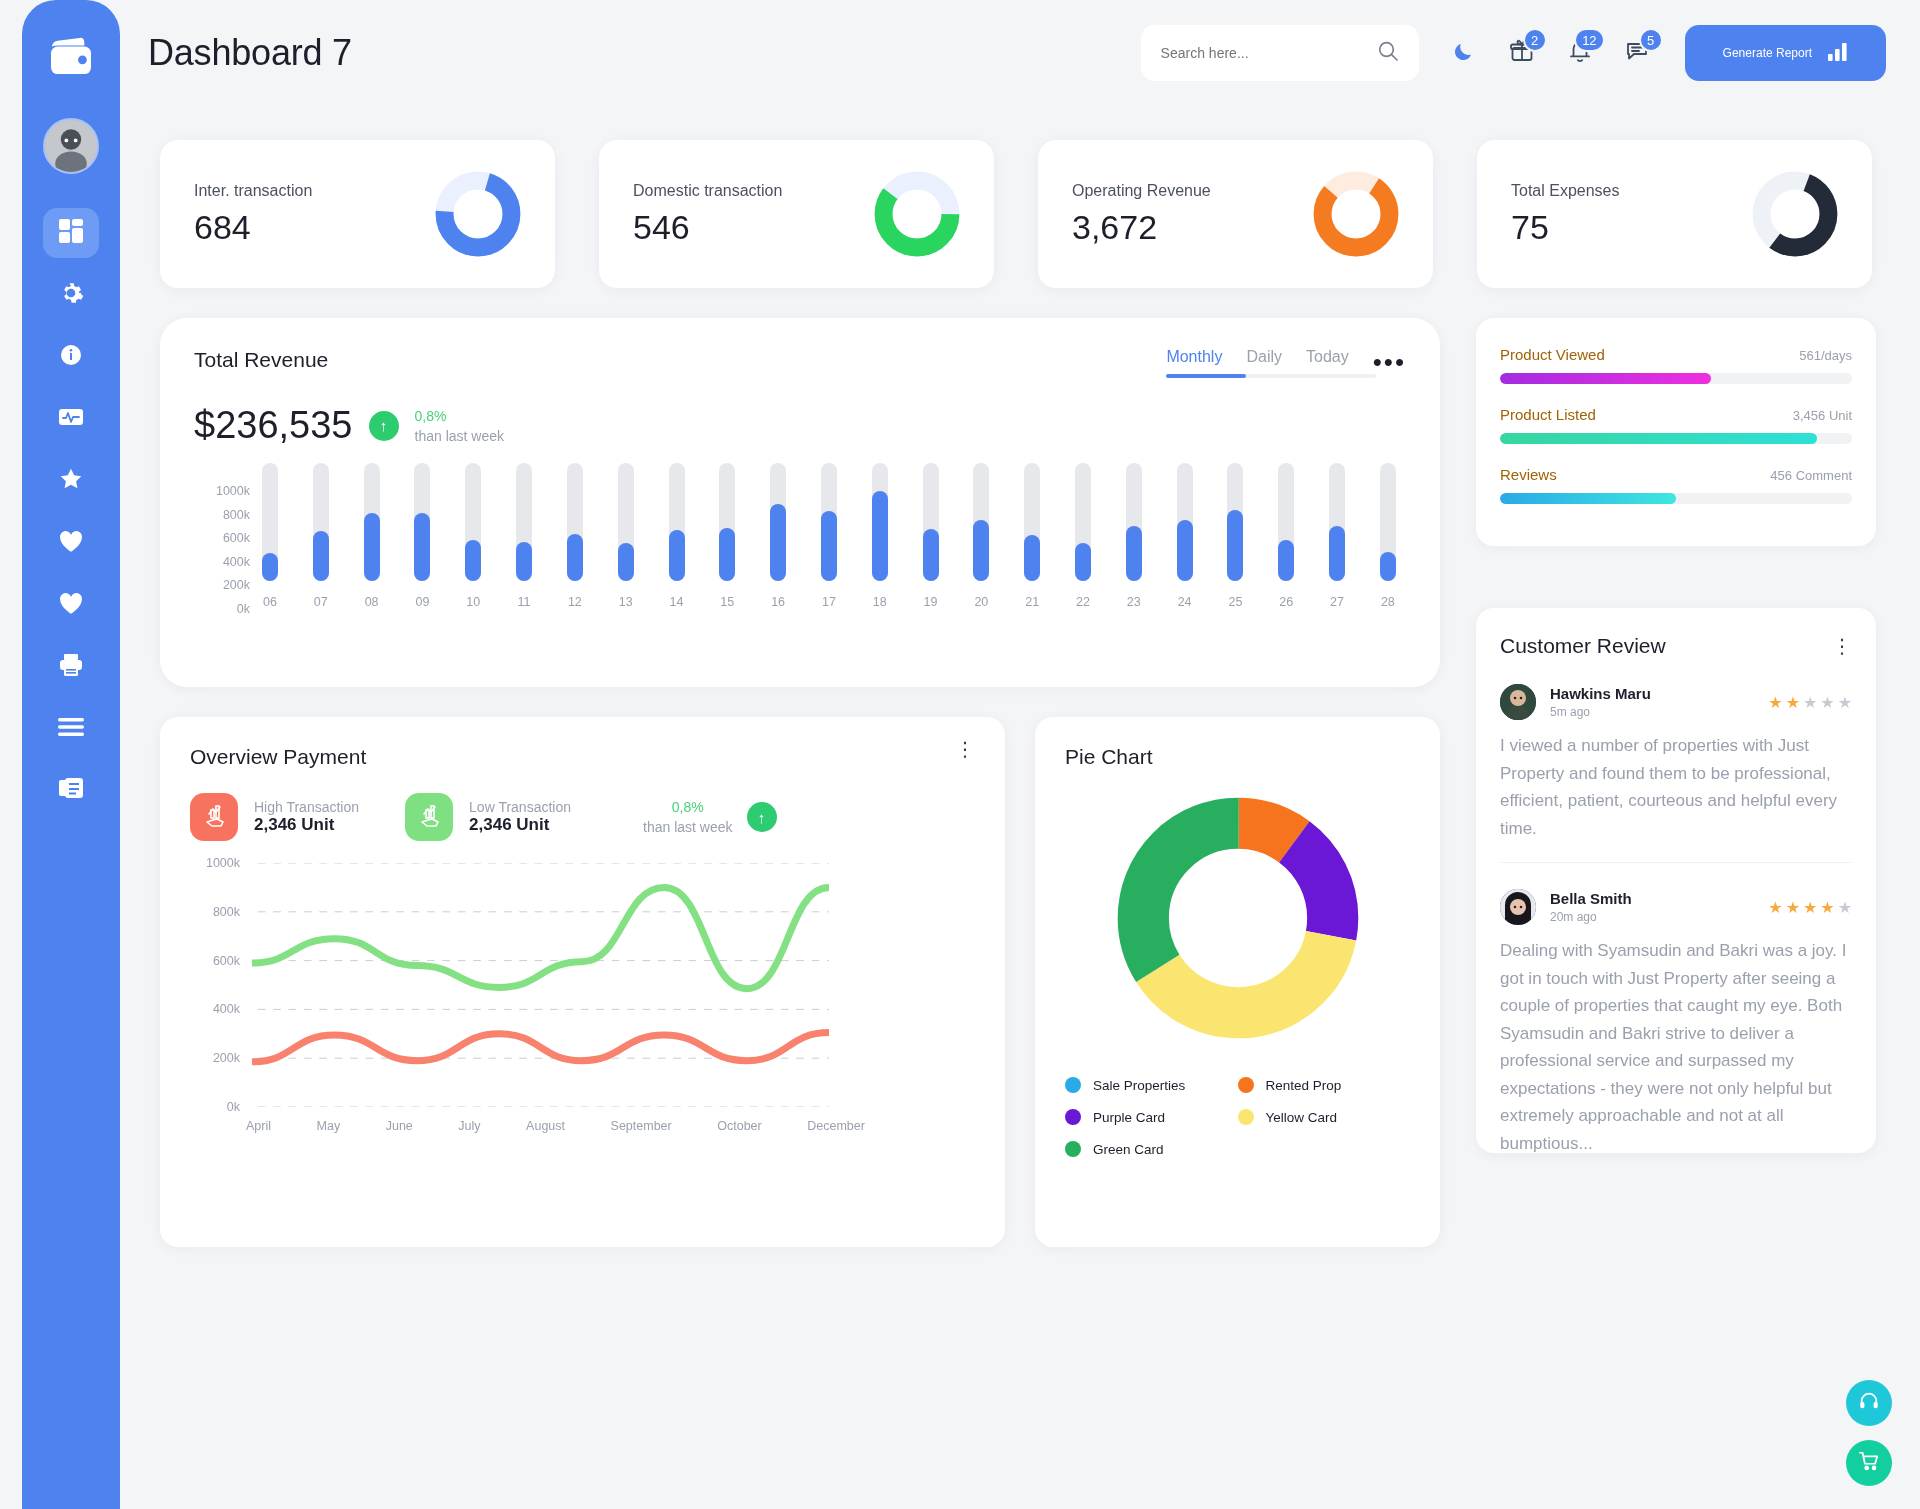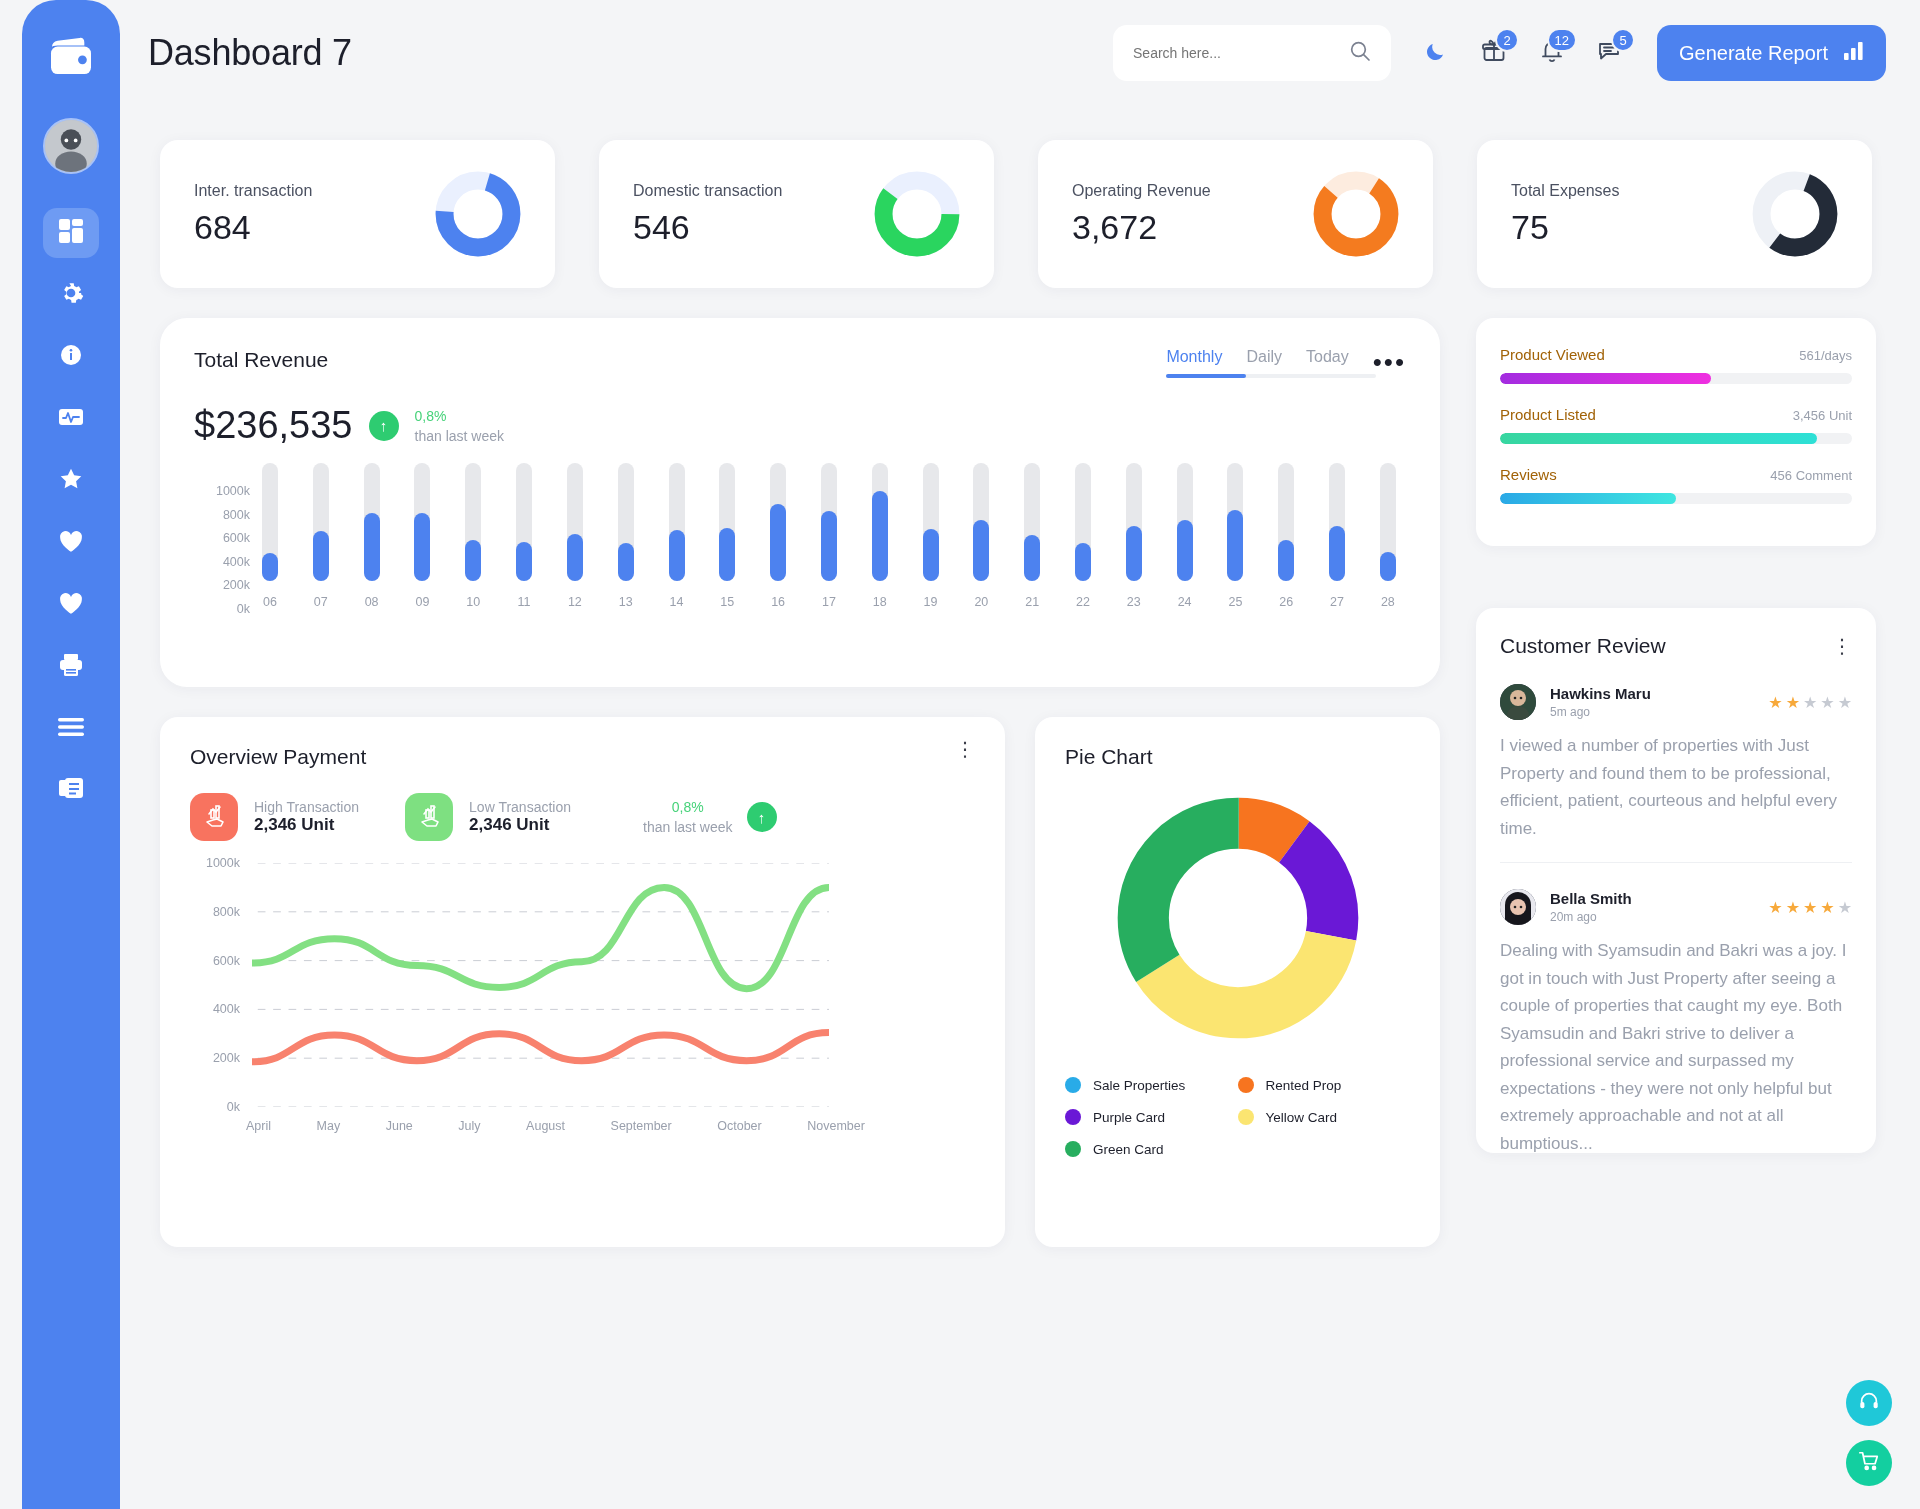--- a/index.html
+++ b/index.html
@@ -55,21 +55,21 @@
     align-items: center; justify-content: center; cursor: pointer; margin-right: 12px;
   }
   .badge {
     position: absolute; top: -2px; right: -2px; min-width: 24px; height: 24px;
     border-radius: 12px; background: #4d82ef; color: #fff; font-size: 13px;
     display: flex; align-items: center; justify-content: center; padding: 0 6px;
     border: 2px solid #f4f5f7;
   }
   .gen-report {
     height: 56px; background: #4d82ef; color: #fff; border: none;
-    border-radius: 14px; padding: 0 22px; font-size: 20px; cursor: pointer;
+    border-radius: 14px; padding: 0 38px; font-size: 12px; cursor: pointer;
     display: flex; align-items: center; gap: 16px; margin-left: 12px;
     font-family: "Liberation Sans", sans-serif;
   }
 
   
   .card { background: #fff; border-radius: 18px; box-shadow: 0 2px 14px rgba(30,40,70,.05); }
 
   .stats-row {
     position: absolute; left: 160px; top: 140px; width: 1712px; height: 148px;
     display: flex; gap: 44px;
@@ -661,21 +661,21 @@
           </svg>
       </div>
       <div class="x-months" id="line-xaxis">
           <span>April</span>
           <span>May</span>
           <span>June</span>
           <span>July</span>
           <span>August</span>
           <span>September</span>
           <span>October</span>
-          <span>November</span>
+          <span>December</span>
         </div>
     </div>
   </section>
 
   <section class="card pie-card">
     <div class="card-title">Pie Chart</div>
     <div class="pie-wrap">
       <svg id="pie-svg" width="250" height="250" viewBox="0 0 42 42">
           <circle cx="21" cy="21" r="15.9155" fill="none" stroke="#f7741f" stroke-width="8.6" stroke-dasharray="10 90" stroke-dashoffset="25"></circle>
           <circle cx="21" cy="21" r="15.9155" fill="none" stroke="#6a18d6" stroke-width="8.6" stroke-dasharray="18 82" stroke-dashoffset="15"></circle>

